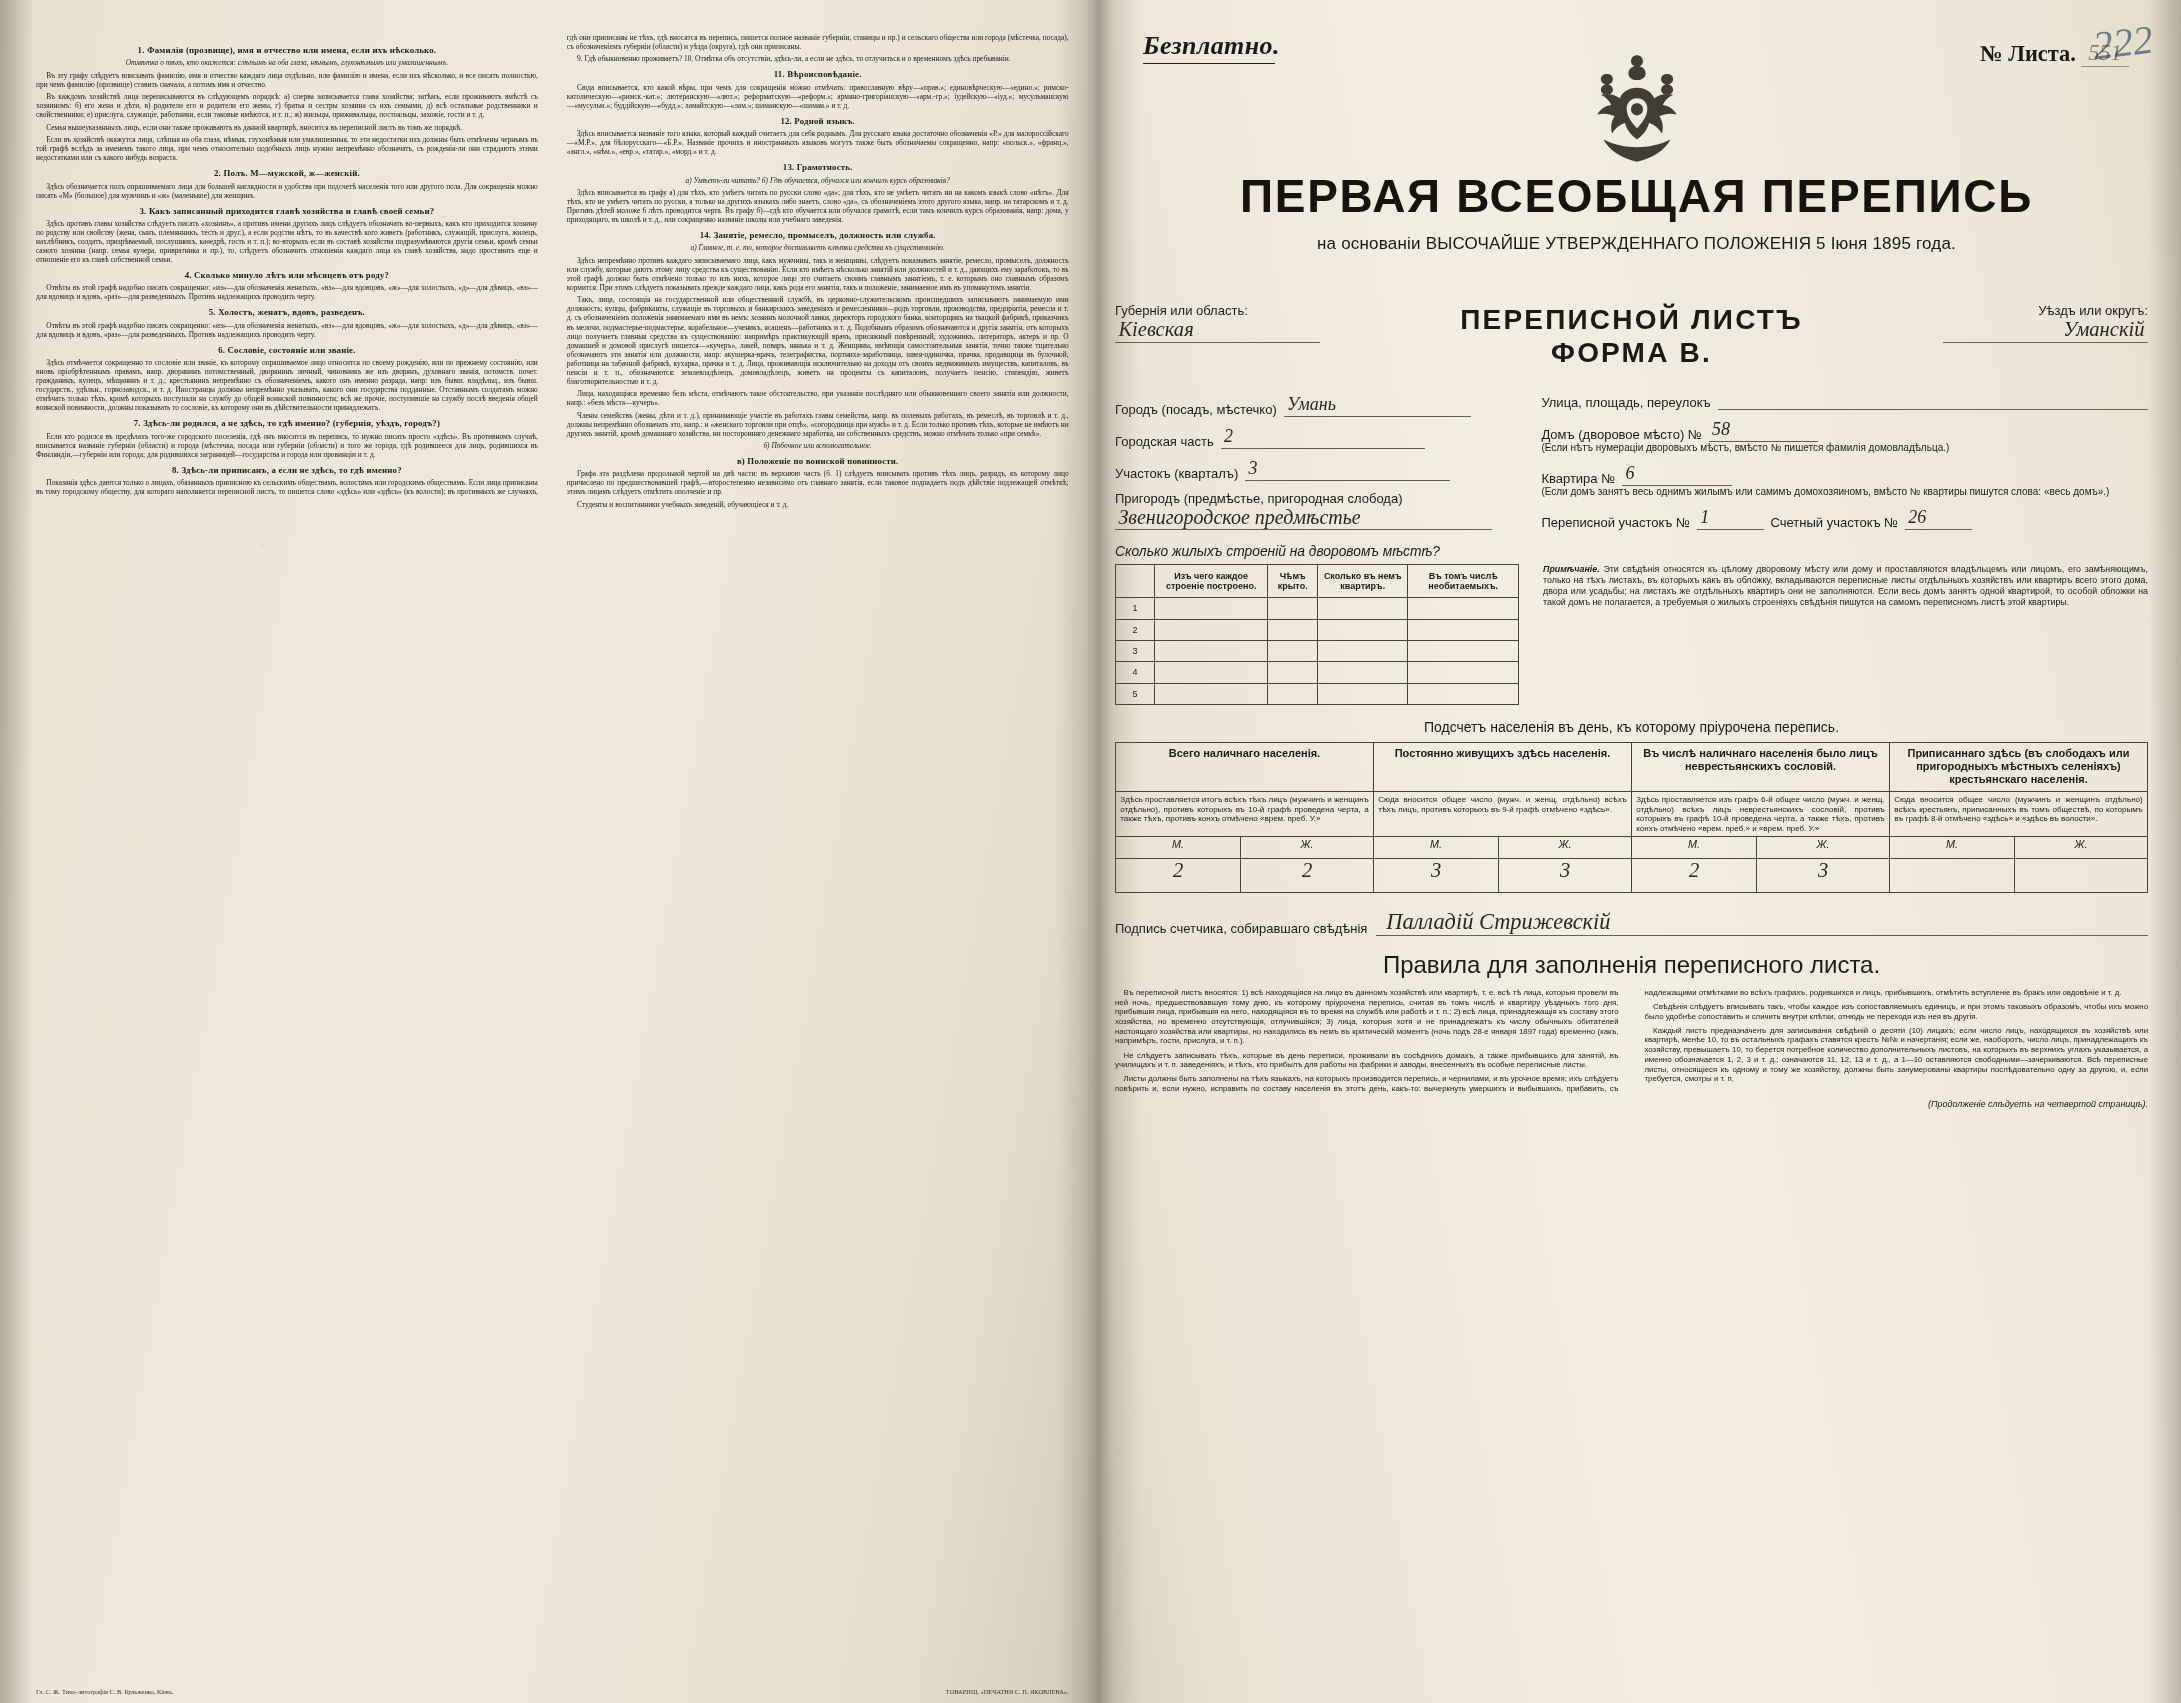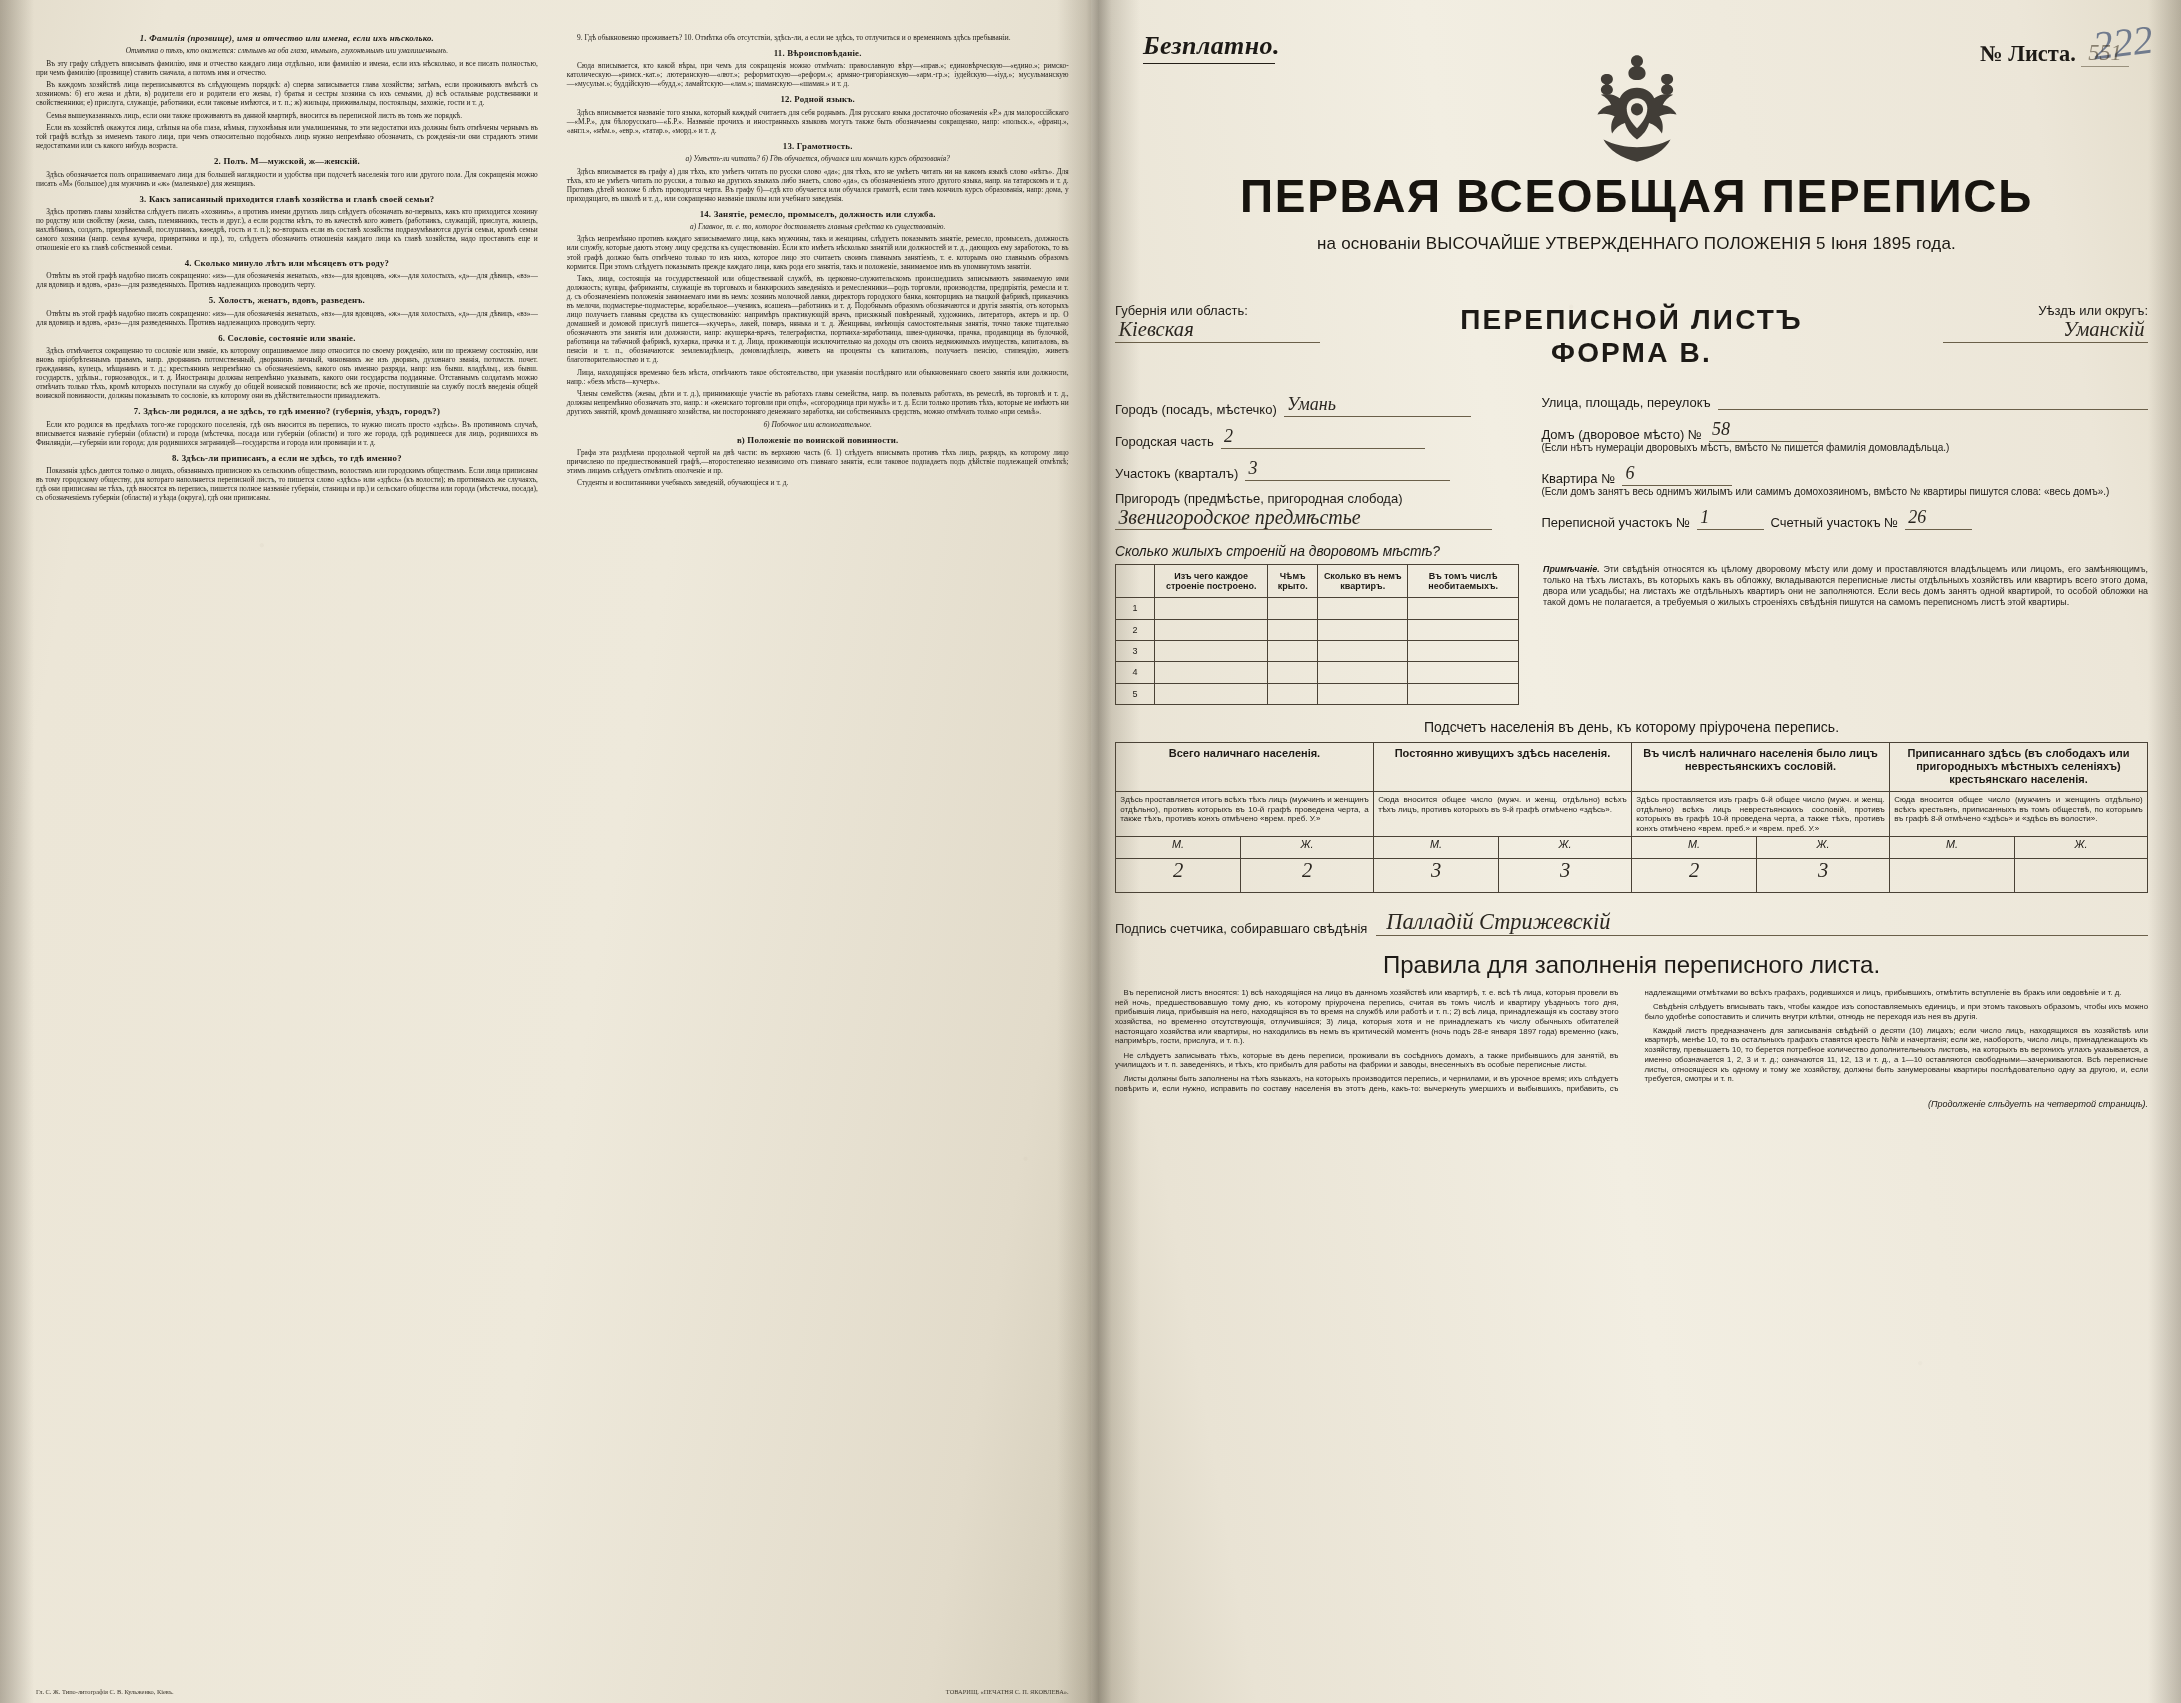--- a/index.html
+++ b/index.html
@@ -60,21 +60,21 @@
   .cols{
     column-count:2;column-gap:29px;
     font-size:7.4px;line-height:1.22;
     text-align:justify;
     hyphens:auto;
   }
   .cols h4{
     font-size:8.8px;margin:6px 0 2.6px;text-align:center;font-weight:700;
     letter-spacing:0.2px;
   }
-  .cols h4.first{margin-top:0;font-style:italic;}
+  .cols h4.first{margin-top:12px;}
   .cols p{margin:0 0 3.4px;text-indent:10.3px;}
   .cols p.center{text-align:center;text-indent:0;font-style:italic;}
   .cols .sub{font-style:italic;text-align:center;text-indent:0;font-size:7.4px;margin:1.7px 0 3.4px;}
   .footline{
     position:absolute;left:36px;right:22.4px;bottom:8.6px;
     display:flex;justify-content:space-between;
     font-size:6.4px;color:#3a342a;
   }
 
   
@@ -257,21 +257,21 @@
         <p>Сюда вписывается, кто какой вѣры, при чемъ для сокращенія можно отмѣчать: православную вѣру—«прав.»; единовѣрческую—«едино.»; римско-католическую—«римск.-кат.»; лютеранскую—«лют.»; реформатскую—«реформ.»; армяно-григоріанскую—«арм.-гр.»; іудейскую—«іуд.»; мусульманскую—«мусульм.»; буддійскую—«будд.»; ламайтскую—«лам.»; шаманскую—«шаман.» и т. д.</p>
 
         <h4>12. Родной языкъ.</h4>
         <p>Здѣсь вписывается названіе того языка, который каждый считаетъ для себя роднымъ. Для русскаго языка достаточно обозначенія «Р.» для малороссійскаго—«М.Р.», для бѣлорусскаго—«Б.Р.». Названіе прочихъ и иностранныхъ языковъ могутъ также быть обозначаемы сокращенно, напр: «польск.», «франц.», «англ.», «нѣм.», «евр.», «татар.», «морд.» и т. д.</p>
 
         <h4>13. Грамотность.</h4>
         <p class="sub">а) Умѣетъ-ли читать?   б) Гдѣ обучается, обучался или кончилъ курсъ образованія?</p>
         <p>Здѣсь вписывается въ графу а) для тѣхъ, кто умѣетъ читать по русски слово «да»; для тѣхъ, кто не умѣетъ читать ни на какомъ языкѣ слово «нѣтъ». Для тѣхъ, кто не умѣетъ читать по русски, а только на другихъ языкахъ либо знаетъ, слово «да», съ обозначеніемъ этого другого языка, напр. на татарскомъ и т. д. Противъ дѣтей моложе 6 лѣтъ проводится черта. Въ графу б)—гдѣ кто обучается или обучался грамотѣ, если тамъ кончилъ курсъ образованія, напр: дома, у приходящаго, въ школѣ и т. д., или сокращенно названіе школы или учебнаго заведенія.</p>
 
         <h4>14. Занятіе, ремесло, промыселъ, должность или служба.</h4>
-        <p class="sub">а) Главное, т. е. то, которое доставляетъ главныя средства къ существованію.</p>
+        <p class="sub">а) Главное, т. е. то, которое доставляетъ клѣтки средства къ существованію.</p>
         <p>Здѣсь непремѣнно противъ каждаго записываемаго лица, какъ мужчины, такъ и женщины, слѣдуетъ показывать занятіе, ремесло, промыселъ, должность или службу, которые даютъ этому лицу средства къ существованію. Если кто имѣетъ нѣсколько занятій или должностей и т. д., дающихъ ему заработокъ, то въ этой графѣ должно быть отмѣчено только то изъ нихъ, которое лицо это считаетъ своимъ главнымъ занятіемъ, т. е. которымъ оно главнымъ образомъ кормится. При этомъ слѣдуетъ показывать прежде каждаго лица, какъ рода его занятія, такъ и положеніе, занимаемое имъ въ упомянутомъ занятіи.</p>
         <p>Такъ, лица, состоящія на государственной или общественной службѣ, въ церковно-служительскомъ происшедшихъ записываютъ занимаемую ими должность; купцы, фабриканты, служащіе въ торговыхъ и банкирскихъ заведеніяхъ и ремесленники—родъ торговли, производства, предпріятія, ремесла и т. д. съ обозначеніемъ положенія занимаемаго ими въ немъ: хозяинъ молочной лавки, директоръ городского банка, конторщикъ на ткацкой фабрикѣ, приказчикъ въ мелочи, подмастерье-подмастерье, корабельное—ученикъ, ясашенъ—работникъ и т. д. Подобнымъ образомъ обозначаются и другія занятія, отъ которыхъ лицо получаетъ главныя средства къ существованію: напримѣръ практикующій врачъ, присяжный повѣренный, художникъ, литераторъ, актеръ и пр. О домашней и домовой прислугѣ пишется—«кучеръ», лакей, поваръ, нянька и т. д. Женщины, имѣющія самостоятельныя занятія, точно также тщательно обозначаютъ эти занятія или должности, напр: акушерка-врачъ, телеграфистка, портниха-заработница, швея-одиночка, прачка, продавщица въ булочной, работница на табачной фабрикѣ, кухарка, прачка и т. д. Лица, проживающія исключительно на доходы отъ своихъ недвижимыхъ имуществъ, капиталовъ, въ пенсіи и т. п., обозначаются: землевладѣлецъ, домовладѣлецъ, живетъ на проценты съ капиталовъ, получаетъ пенсію, стипендію, живетъ благотворительностью и т. д.</p>
         <p>Лица, находящіяся временно безъ мѣста, отмѣчаютъ такое обстоятельство, при указаніи послѣдняго или обыкновеннаго своего занятія или должности, напр.: «безъ мѣста—кучеръ».</p>
         <p>Члены семействъ (жены, дѣти и т. д.), принимающіе участіе въ работахъ главы семейства, напр. въ полевыхъ работахъ, въ ремеслѣ, въ торговлѣ и т. д., должны непремѣнно обозначать это, напр.: и «женскаго торговли при отцѣ», «согородница при мужѣ» и т. д. Если только противъ тѣхъ, которые не имѣютъ ни другихъ занятій, кромѣ домашняго хозяйства, ни посторонняго денежнаго заработка, ни собственныхъ средствъ, можно отмѣчать только «при семьѣ».</p>
         <p class="center">б) Побочное или вспомогательное.</p>
 
         <h4>в) Положеніе по воинской повинности.</h4>
         <p>Графа эта раздѣлена продольной чертой на двѣ части: въ верхнюю часть (б. 1) слѣдуетъ вписывать противъ тѣхъ лицъ, разрядъ, къ которому лицо причислено по предшествовавшей графѣ,—второстепенно независимо отъ главнаго занятія, если таковое подпадаетъ подъ дѣйствіе подлежащей отмѣткѣ; этимъ лицамъ слѣдуетъ отмѣтить ополченіе и пр.</p>
         <p>Студенты и воспитанники учебныхъ заведеній, обучающіеся и т. д.</p>
       </div>

